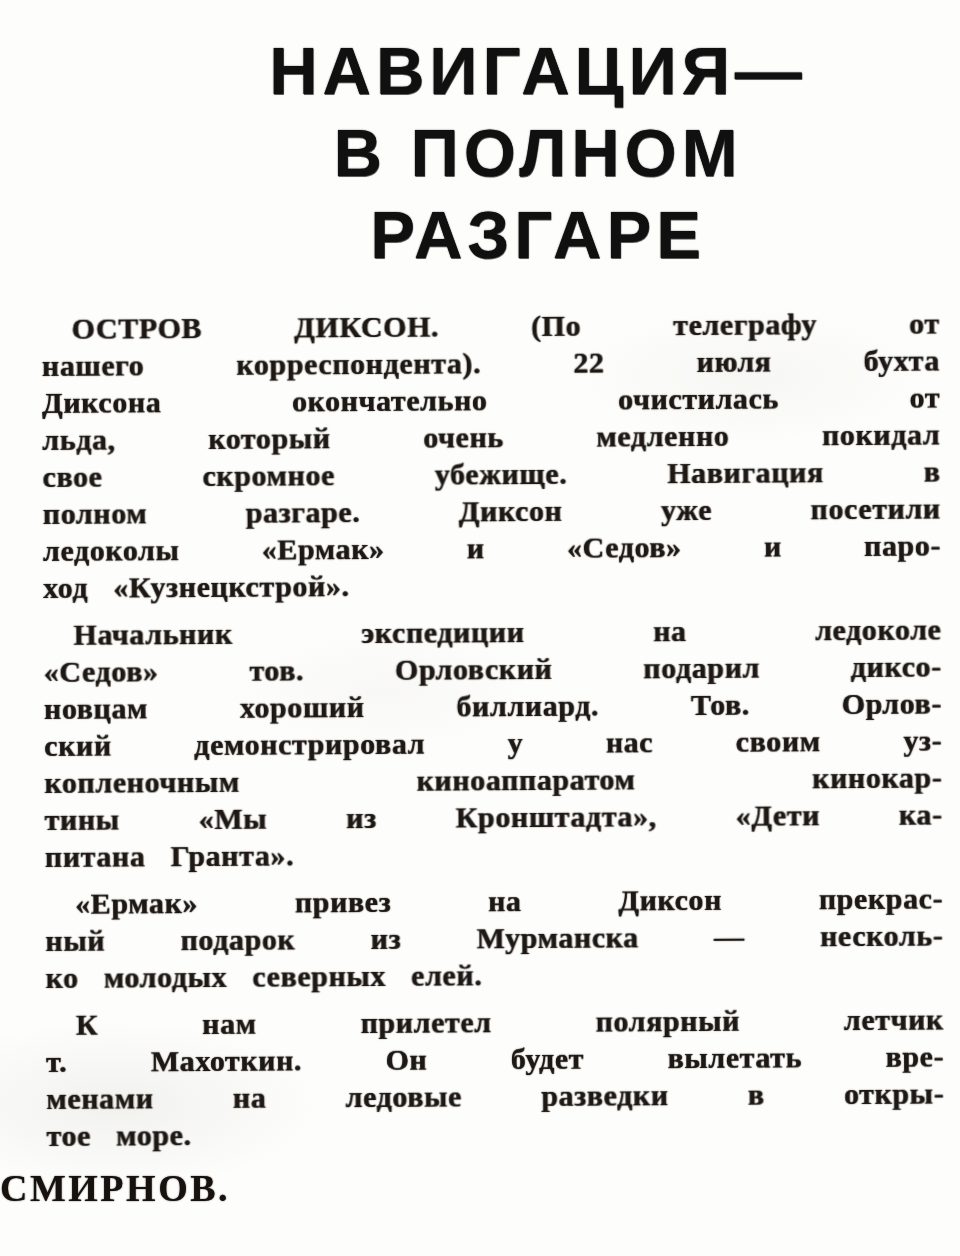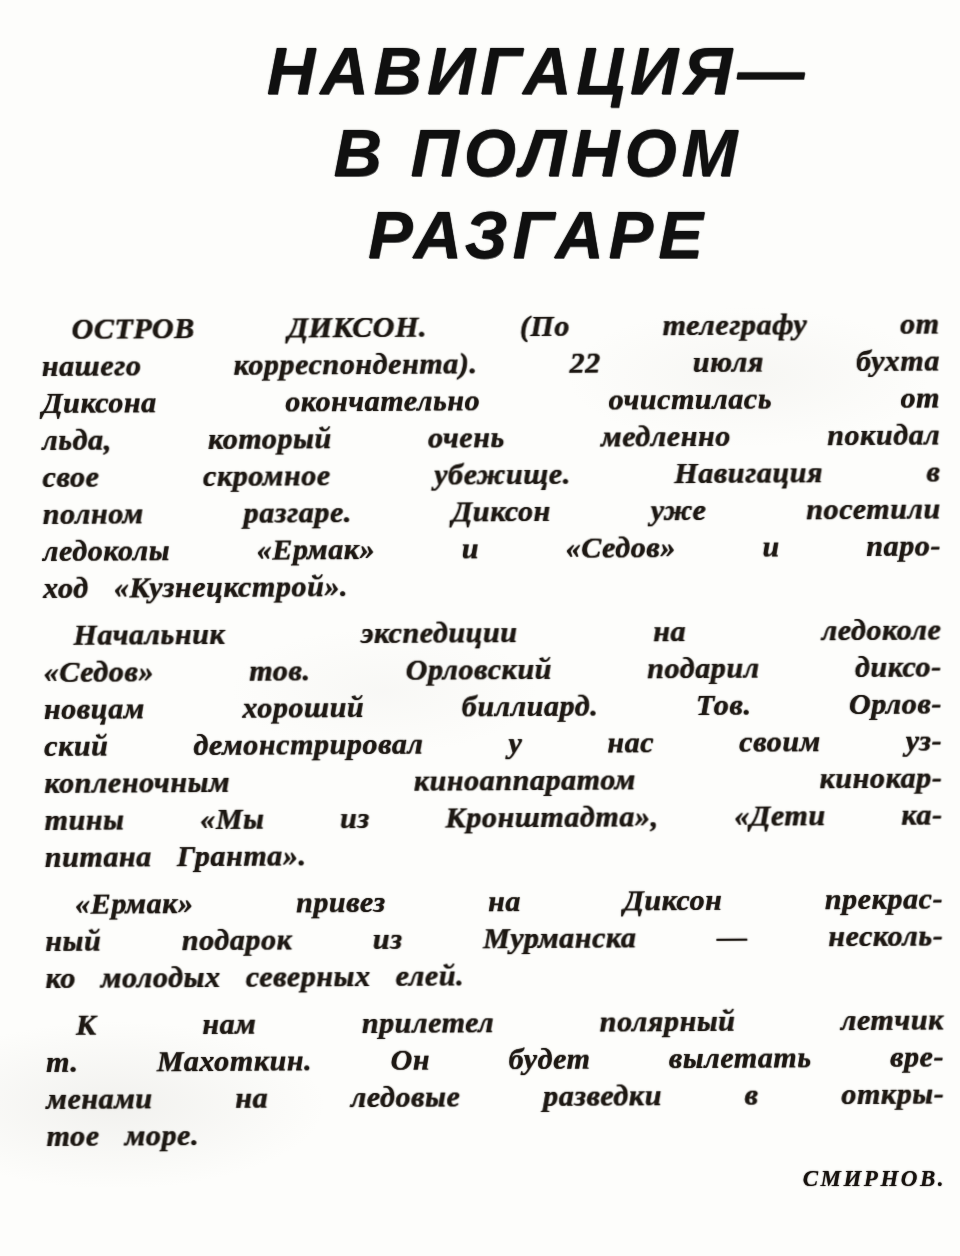--- a/index.html
+++ b/index.html
@@ -14,21 +14,20 @@
       radial-gradient(ellipse 300px 120px at 12% 88%, rgba(190,188,182,0.18), transparent 70%),
       radial-gradient(ellipse 260px 100px at 78% 30%, rgba(200,198,190,0.12), transparent 70%),
       radial-gradient(ellipse 220px 90px at 40% 55%, rgba(205,202,196,0.10), transparent 70%),
       #fdfdfb;
     font-family: "Liberation Serif", serif;
   }
   .page {
     position: relative;
     width: 960px;
     height: 1256px;
-    font-style: italic;
   }
   
   .headline {
     padding-top: 30px;
     text-align: center;
     transform: translateX(58px);
     font-family: "Liberation Sans", sans-serif;
     font-weight: 700;
     font-size: 67px;
     line-height: 82px;
@@ -62,23 +61,22 @@
   .line.first { padding-left: 30px; }
   .line.last {
     text-align: left;
     text-align-last: left;
     word-spacing: 17px;
   }
   
   .signature {
     margin-top: 12px;
     padding-right: 14px;
-    text-align: right;
     font-weight: 700;
-    font-size: 23px;
+    font-size: 38px;
     letter-spacing: 2.5px;
     color: #17120e;
     text-shadow: 0 0 1.4px rgba(20,14,8,0.85);
     filter: blur(0.3px);
   }
 </style>
 </head>
 <body>
 
 <div class="page">

